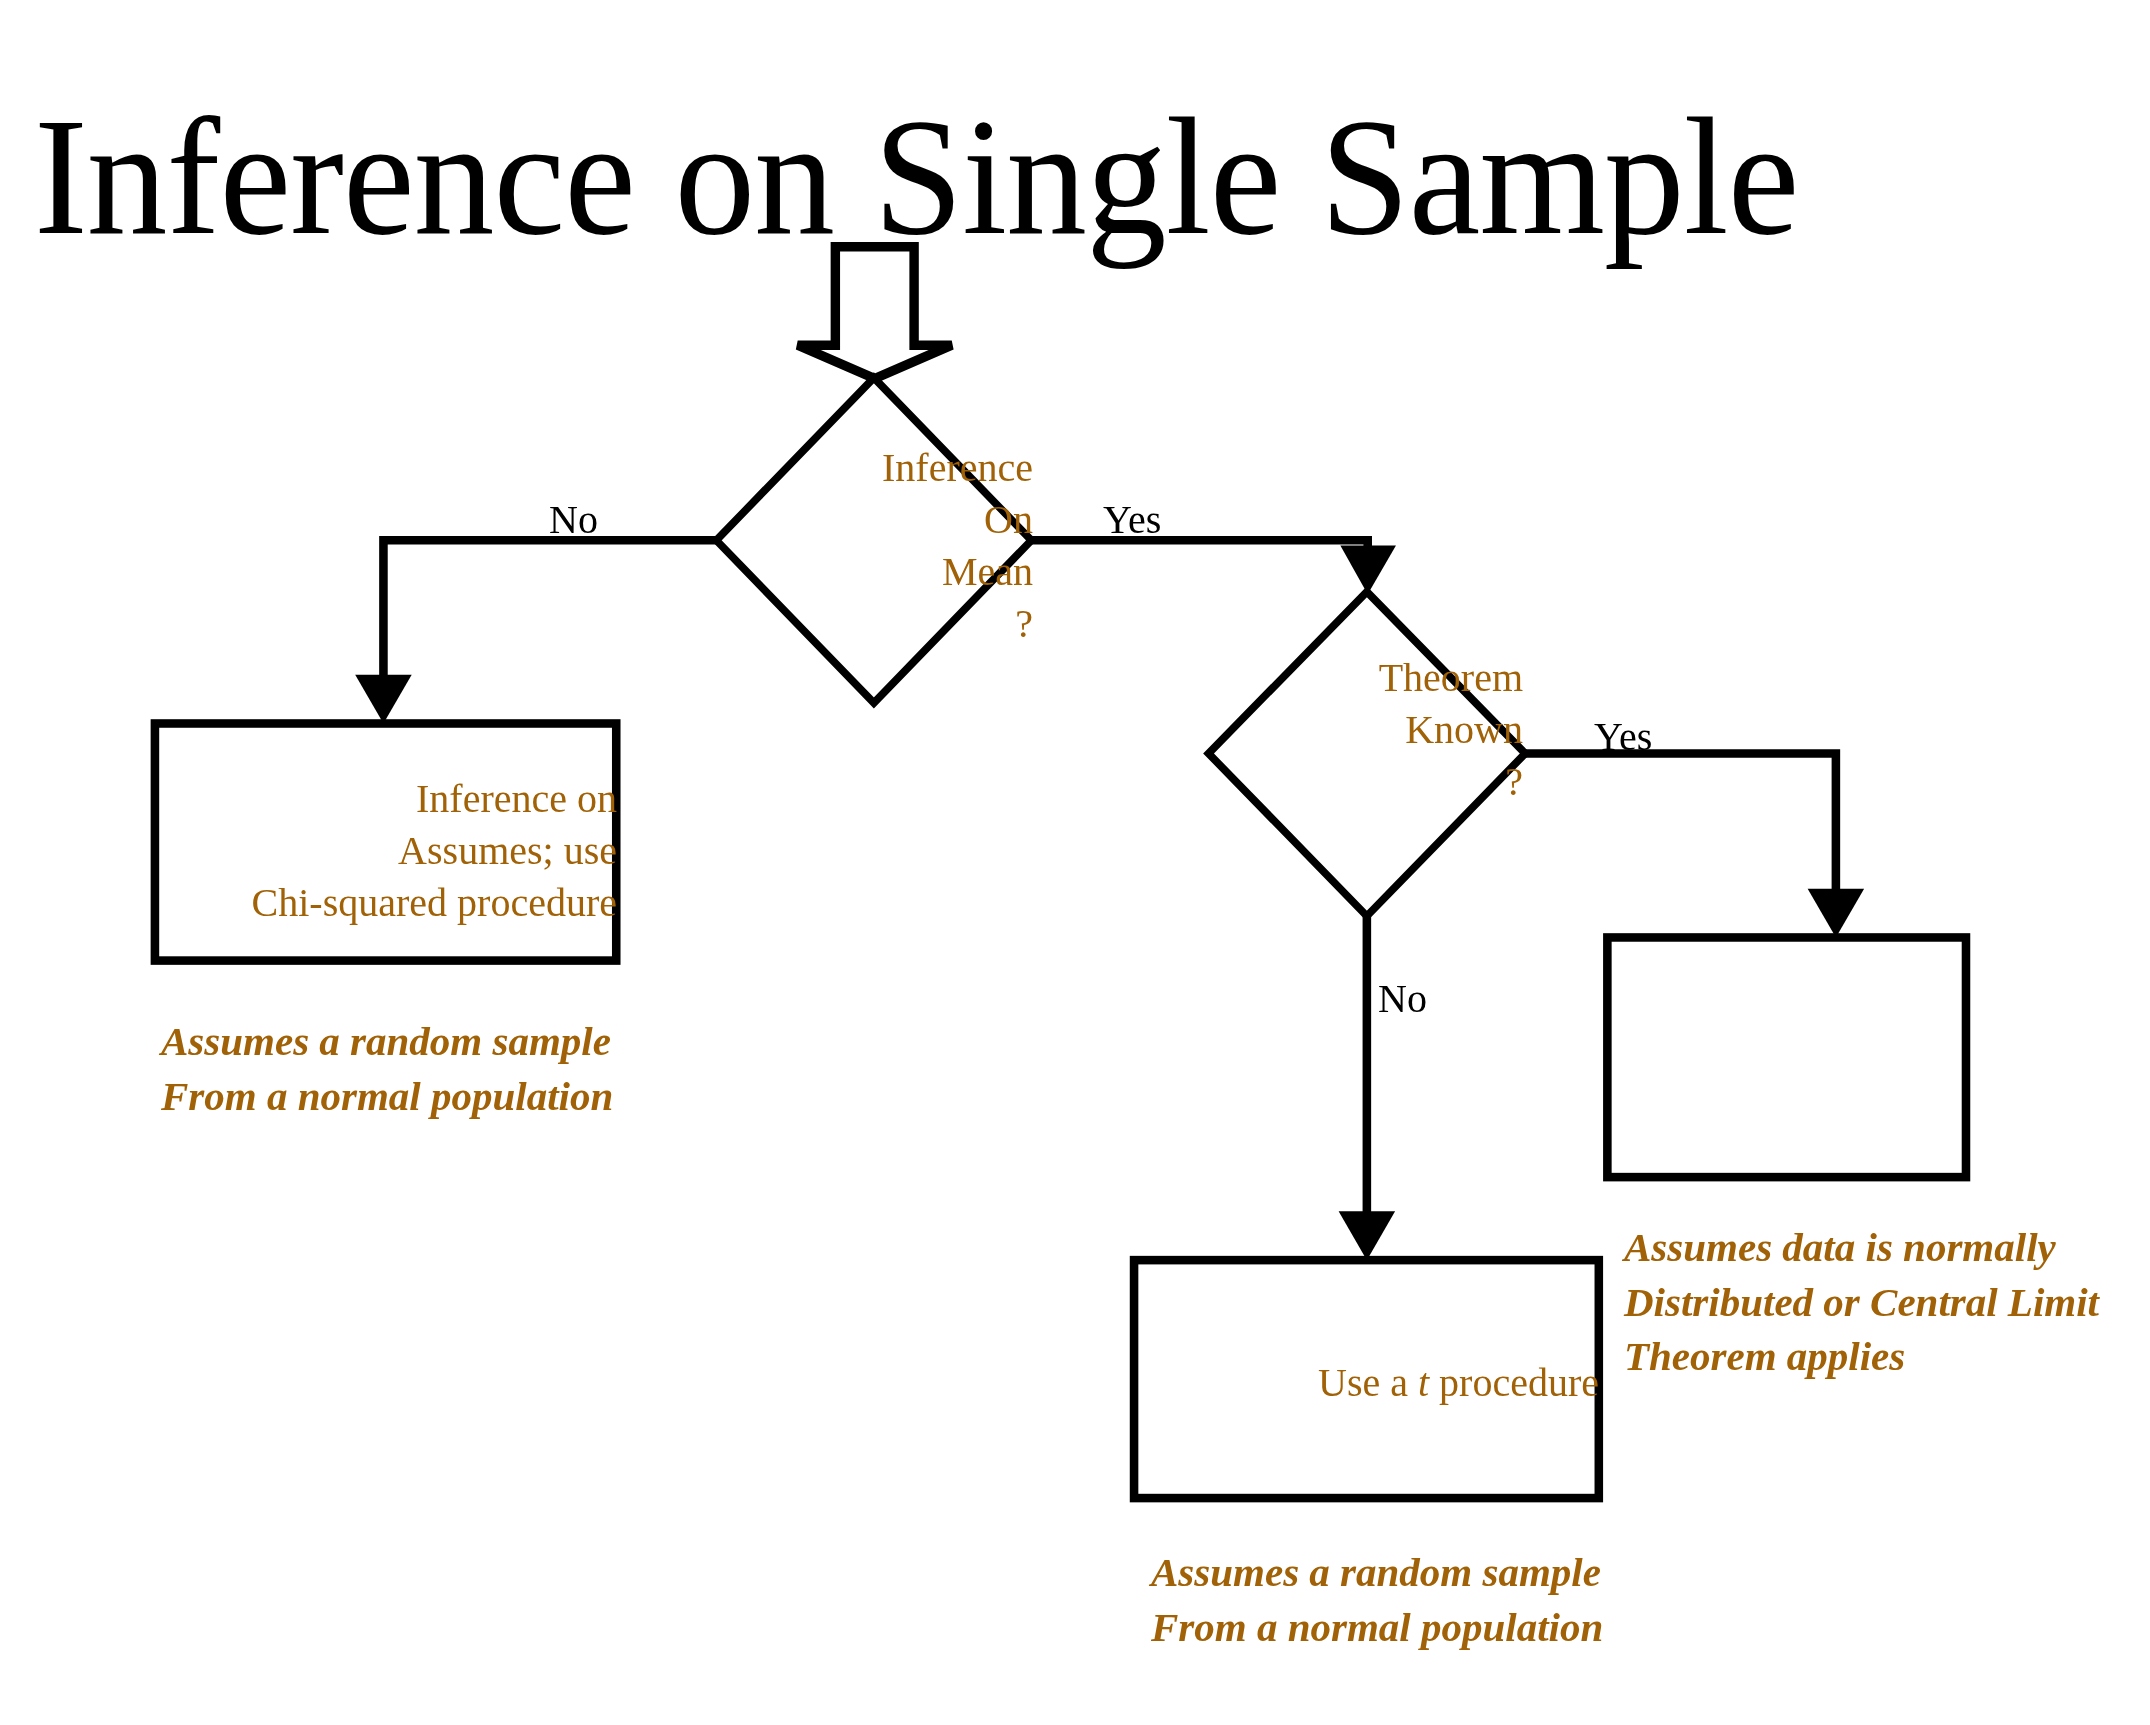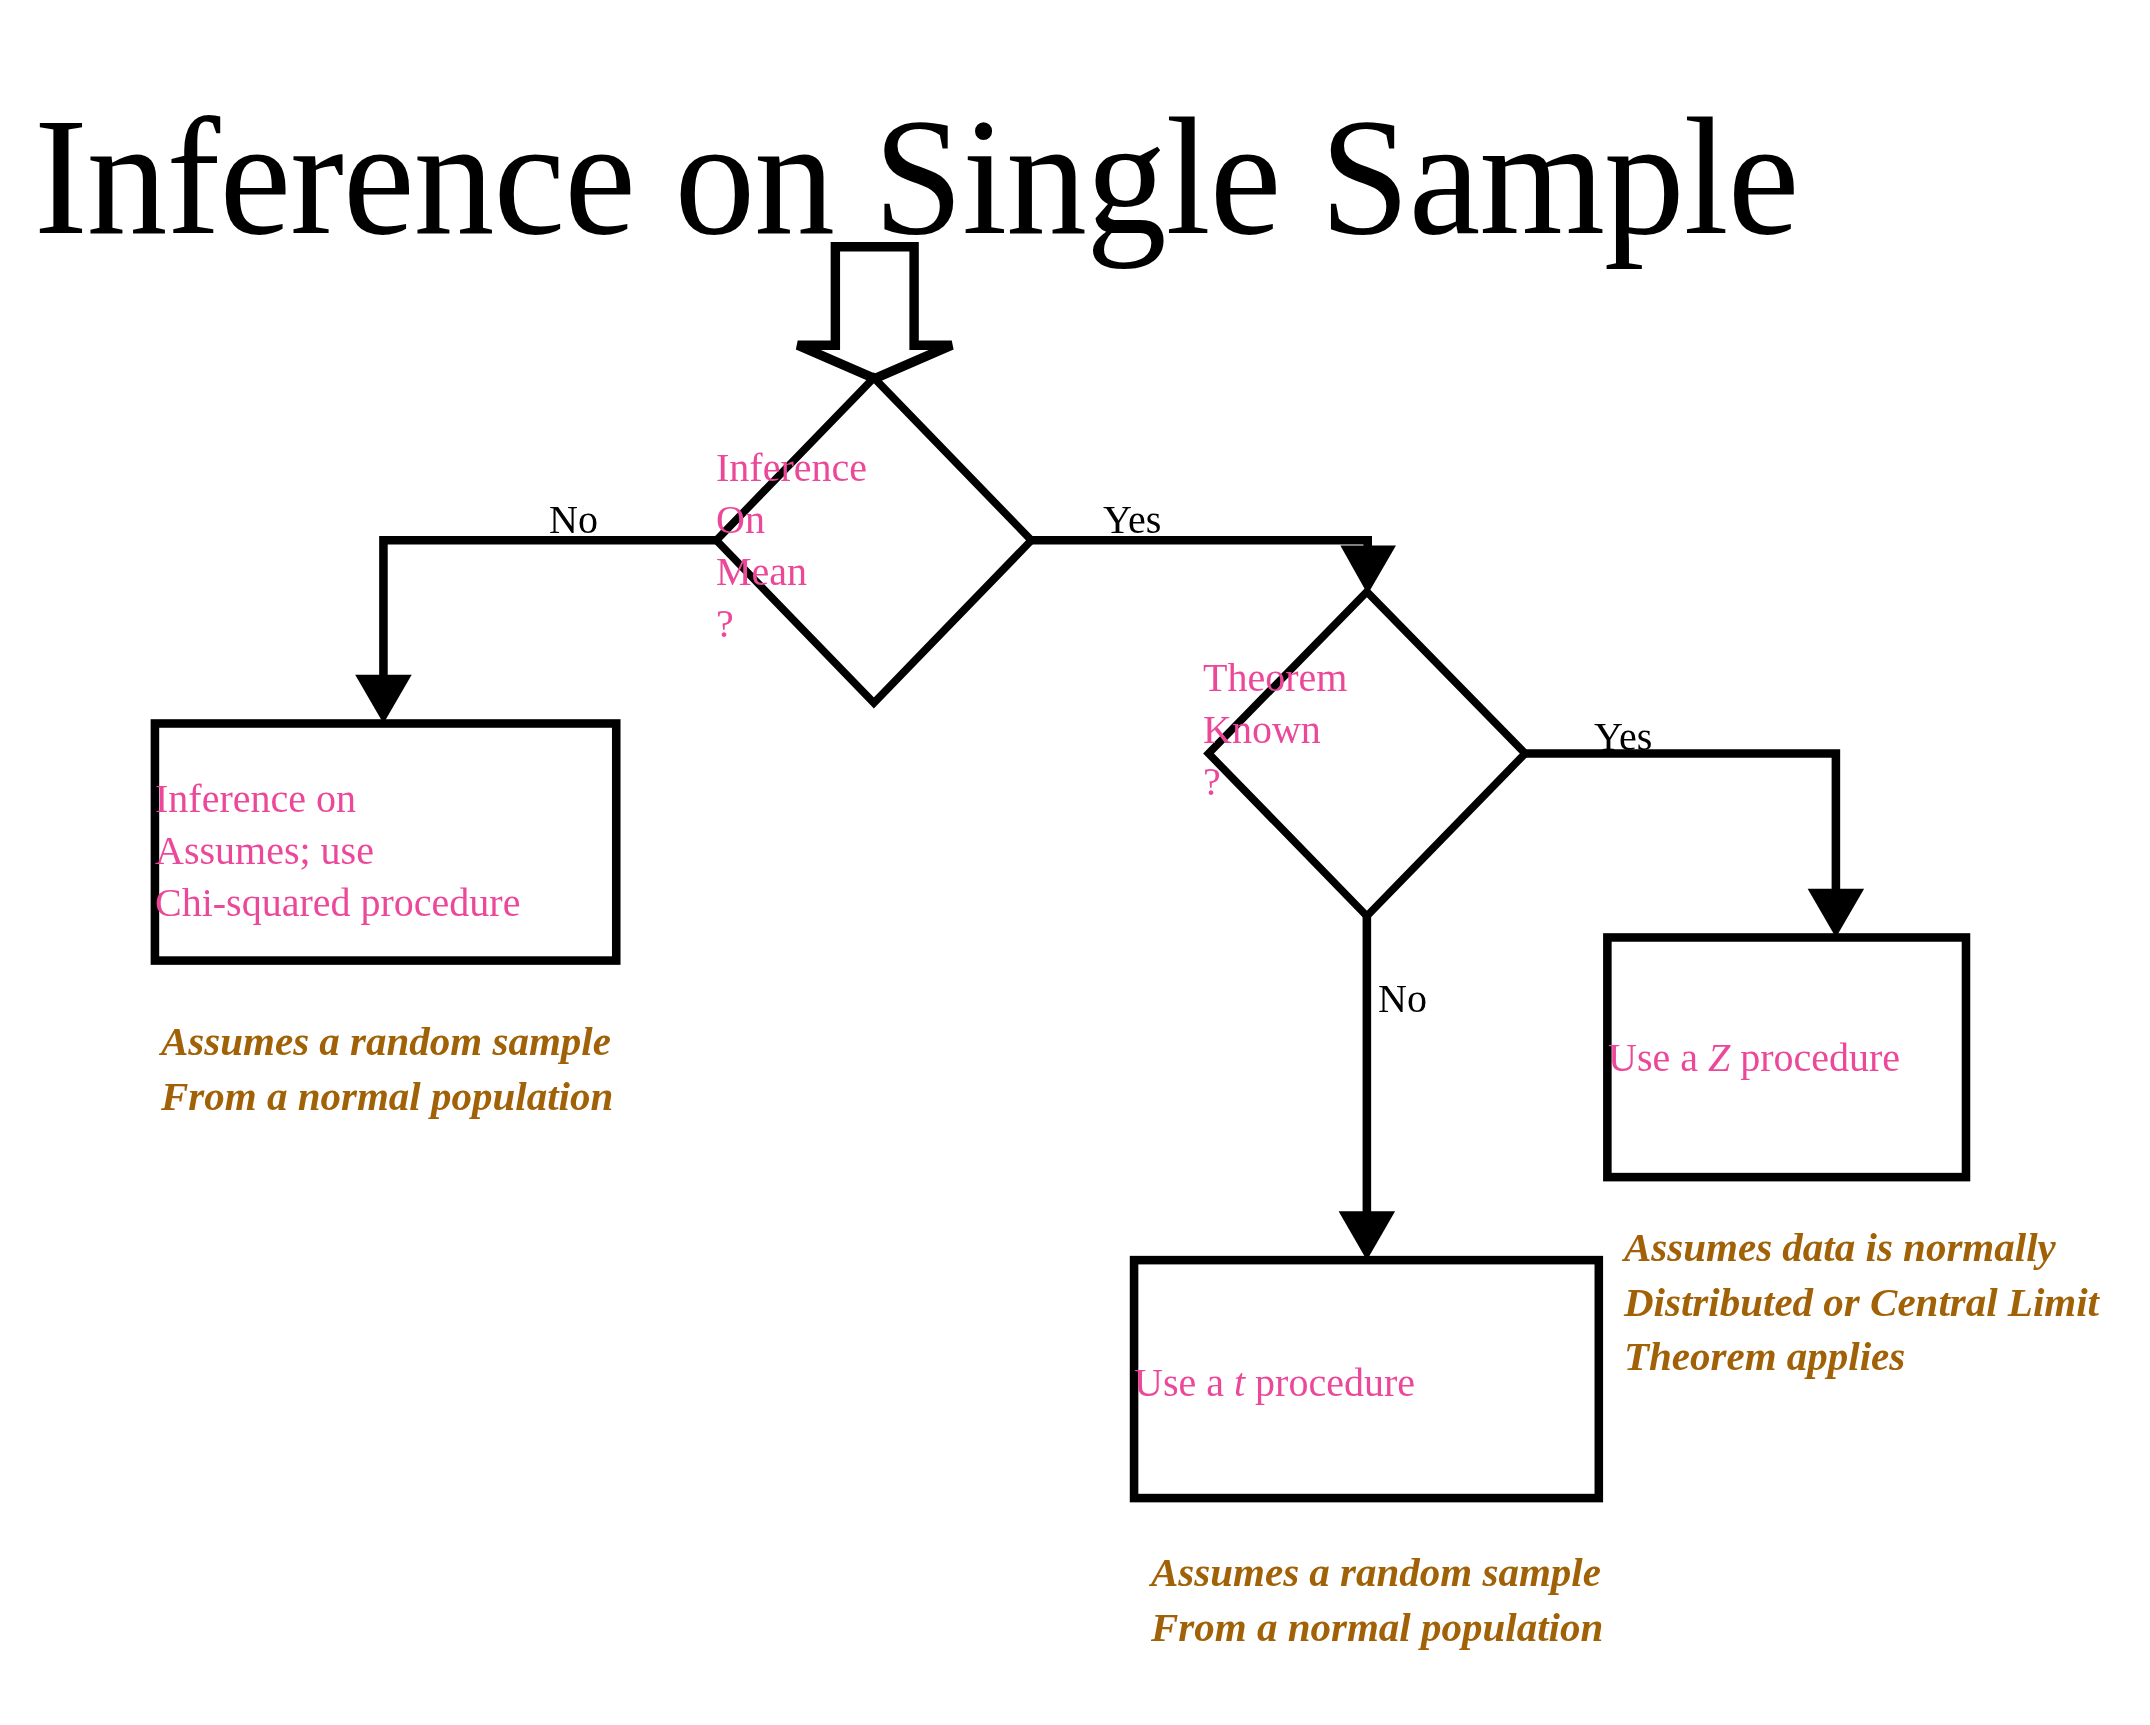--- a/index.html
+++ b/index.html
@@ -37,24 +37,24 @@
     letter-spacing: -0.9px;
     transform: scaleX(0.96);
     transform-origin: left top;
     white-space: nowrap;
     color: #000;
   }
 
   
   .node-text {
     position: absolute;
-    text-align: left;
+    text-align: right;
     font-size: 40px;
     line-height: 1.30;
-    color: #ec4899;
+    color: #a16207;
     white-space: pre-line;
   }
   .edge-label {
     position: absolute;
     font-size: 40px;
     line-height: 1.1;
     color: #000;
     white-space: nowrap;
     margin-top: 20px;
   }
@@ -128,21 +128,20 @@
 ?</div>
 
   <div id="dia2-text" class="node-text">Theorem
 Known
 ?</div>
 
   <div id="box1-text" class="node-text">Inference on
 Assumes; use
 Chi-squared procedure</div>
 
-  <div id="boxz-text" class="node-text"><span>Use a </span><span class="proc-em">Z</span><span> procedure</span></div>
 
   <div id="boxt-text" class="node-text"><span>Use a </span><span class="proc-em">t</span><span> procedure</span></div>
 
   <div id="lbl-no-1" class="edge-label">No</div>
 
   <div id="lbl-yes-1" class="edge-label">Yes</div>
 
   <div id="lbl-yes-2" class="edge-label">Yes</div>
 
   <div id="lbl-no-2" class="edge-label">No</div>

